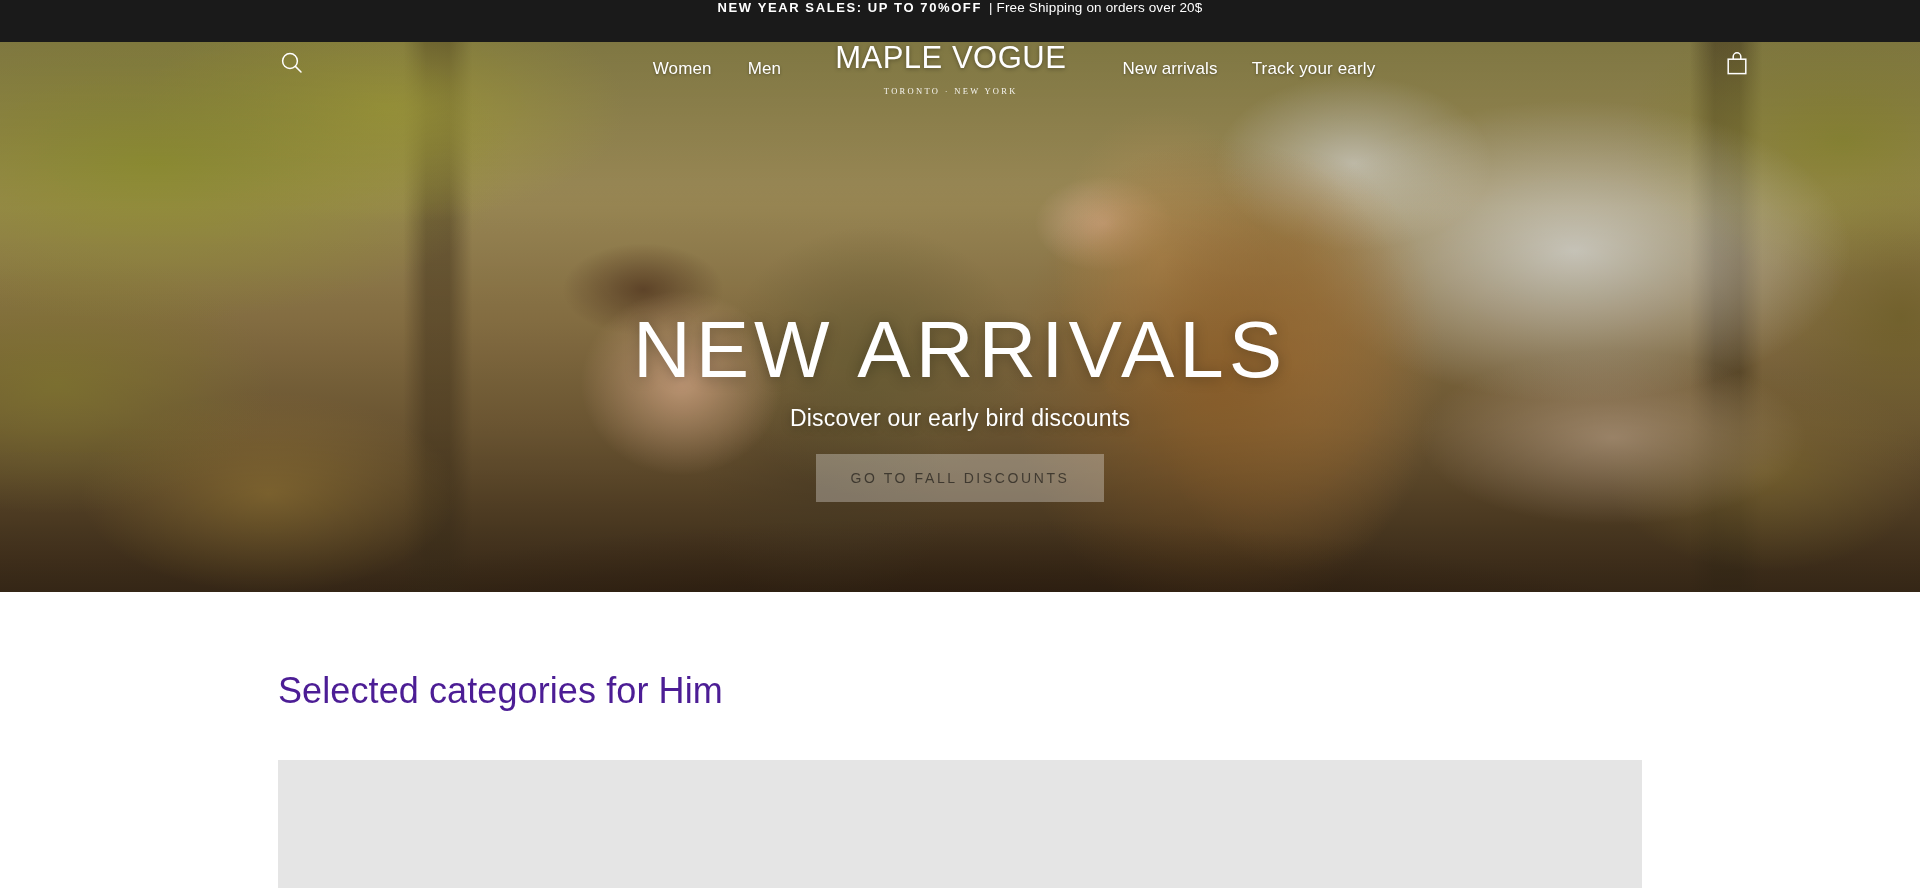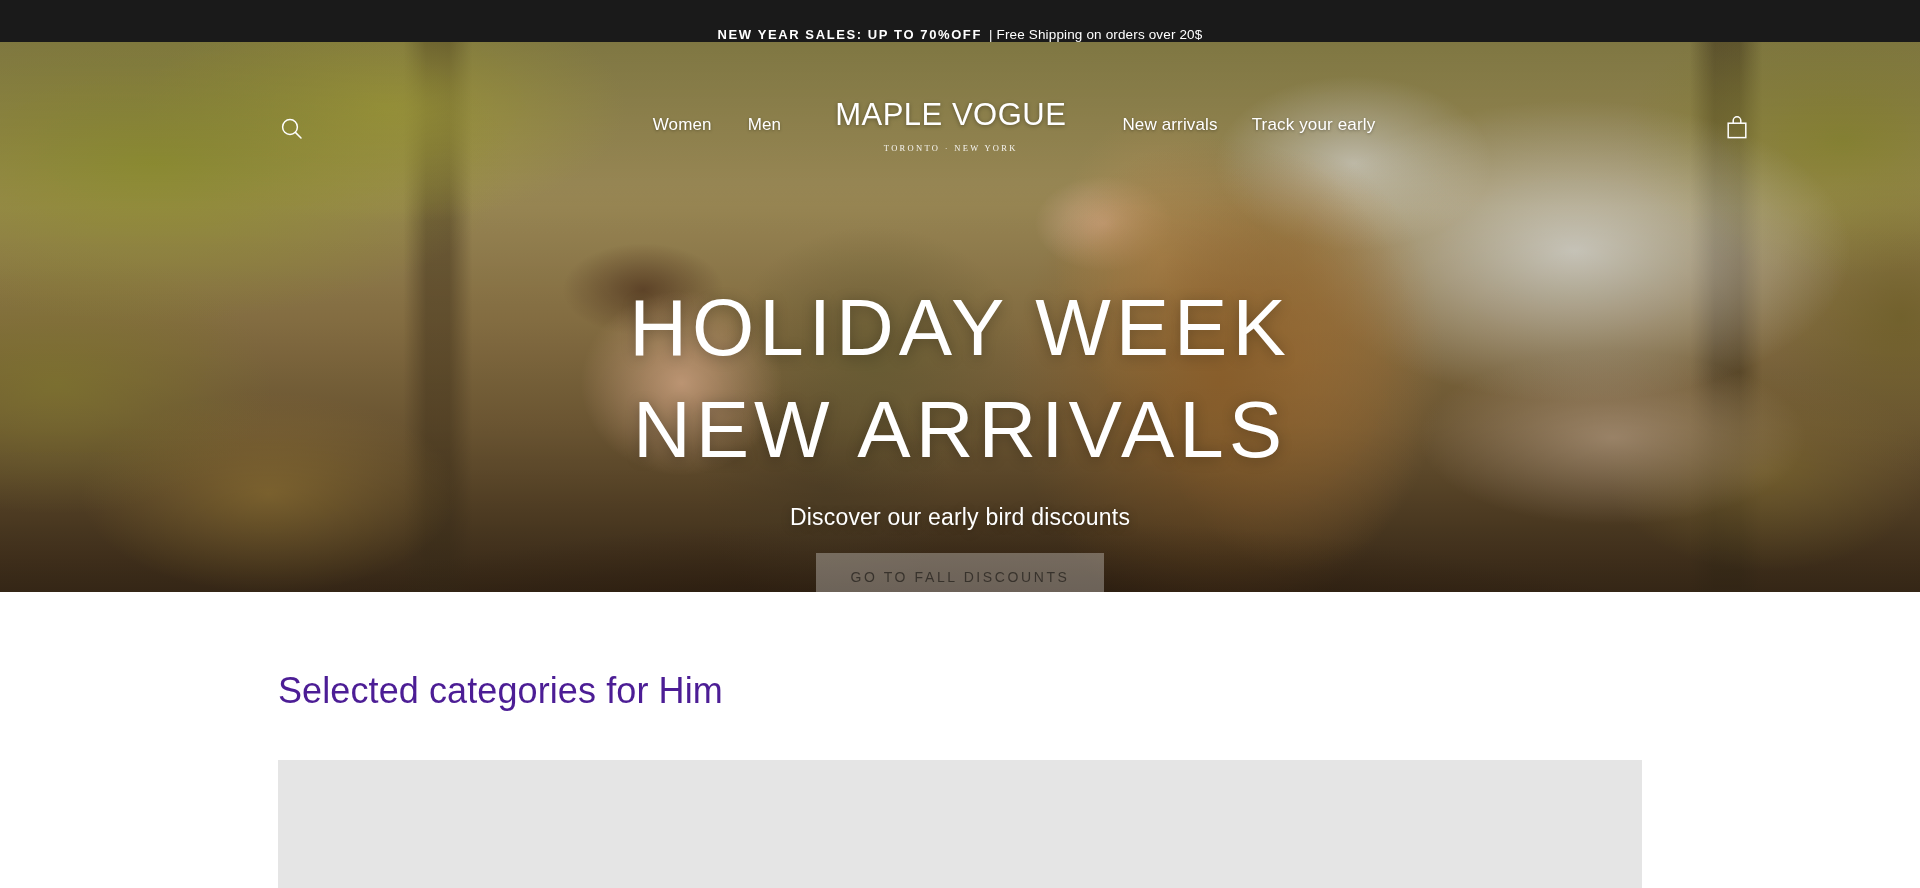--- a/index.html
+++ b/index.html
@@ -11,21 +11,21 @@
     font-family:"Liberation Sans", sans-serif;
     -webkit-font-smoothing:antialiased;
   }
 
   
   .announce {
     height:42px;
     background:#1a1a1a;
     color:#ffffff;
     display:flex;
-    align-items:flex-end;
+    align-items:flex-start;
     justify-content:center;
     position:relative;
     z-index:40;
   }
   .announce-inner { display:flex; align-items:center; font-size:13px; }
   .announce-strong {
     font-weight:700;
     letter-spacing:1.6px;
     font-size:13px;
   }
@@ -80,21 +80,21 @@
   }
   .hero-scrim {
     position:absolute; inset:0;
     background:linear-gradient(180deg, rgba(0,0,0,.18) 0%, rgba(0,0,0,.05) 30%, rgba(0,0,0,.12) 70%, rgba(0,0,0,.30) 100%);
   }
 
   
   .header {
     position:absolute; top:0; left:16px; right:0;
     height:110px;
-    display:flex; align-items:flex-end;
+    display:flex; align-items:flex-start;
     padding:0 40px 0 32px;
     z-index:30;
   }
   .search-btn {
     width:44px; height:44px;
     display:flex; align-items:center; justify-content:center;
     margin-left:222px;
     cursor:pointer;
     background:none; border:none;
   }
@@ -158,21 +158,21 @@
     font-weight:300;
     line-height:1.0;
     letter-spacing:5px;
     text-shadow:0 2px 14px rgba(0,0,0,.28);
   }
   .hero-title .l2 { display:block; margin-top:22px; }
   .hero-sub {
     color:#ffffff;
     font-size:23px;
     font-weight:400;
-    margin-top:34px;
+    margin-top:15px;
     letter-spacing:.2px;
     text-shadow:0 2px 10px rgba(0,0,0,.35);
   }
   .hero-cta {
     display:inline-block;
     margin-top:22px;
     padding:16px 34px;
     background:rgba(255,255,255,.30);
     color:rgba(32,28,24,.70);
     border:none;
@@ -255,21 +255,20 @@
         <svg width="26" height="28" viewBox="0 0 26 28" fill="none">
           <path d="M9.2 9.2V6.6a3.8 3.8 0 0 1 7.6 0v2.6" stroke="#ffffff" stroke-width="1.5" fill="none"></path>
           <rect x="4.2" y="9.2" width="17.6" height="14.4" stroke="#ffffff" stroke-width="1.5" fill="none"></rect>
         </svg>
       </span>
     </button>
   </div>
 
   <div class="hero-content">
     <h1 class="hero-title">
-      <span>HOLIDAY WEEK</span>
       <span class="l2">NEW ARRIVALS</span>
     </h1>
     <p class="hero-sub">Discover our early bird discounts</p>
     <div>
       <button class="hero-cta">GO TO FALL DISCOUNTS</button>
     </div>
   </div>
 
 </div>
 

